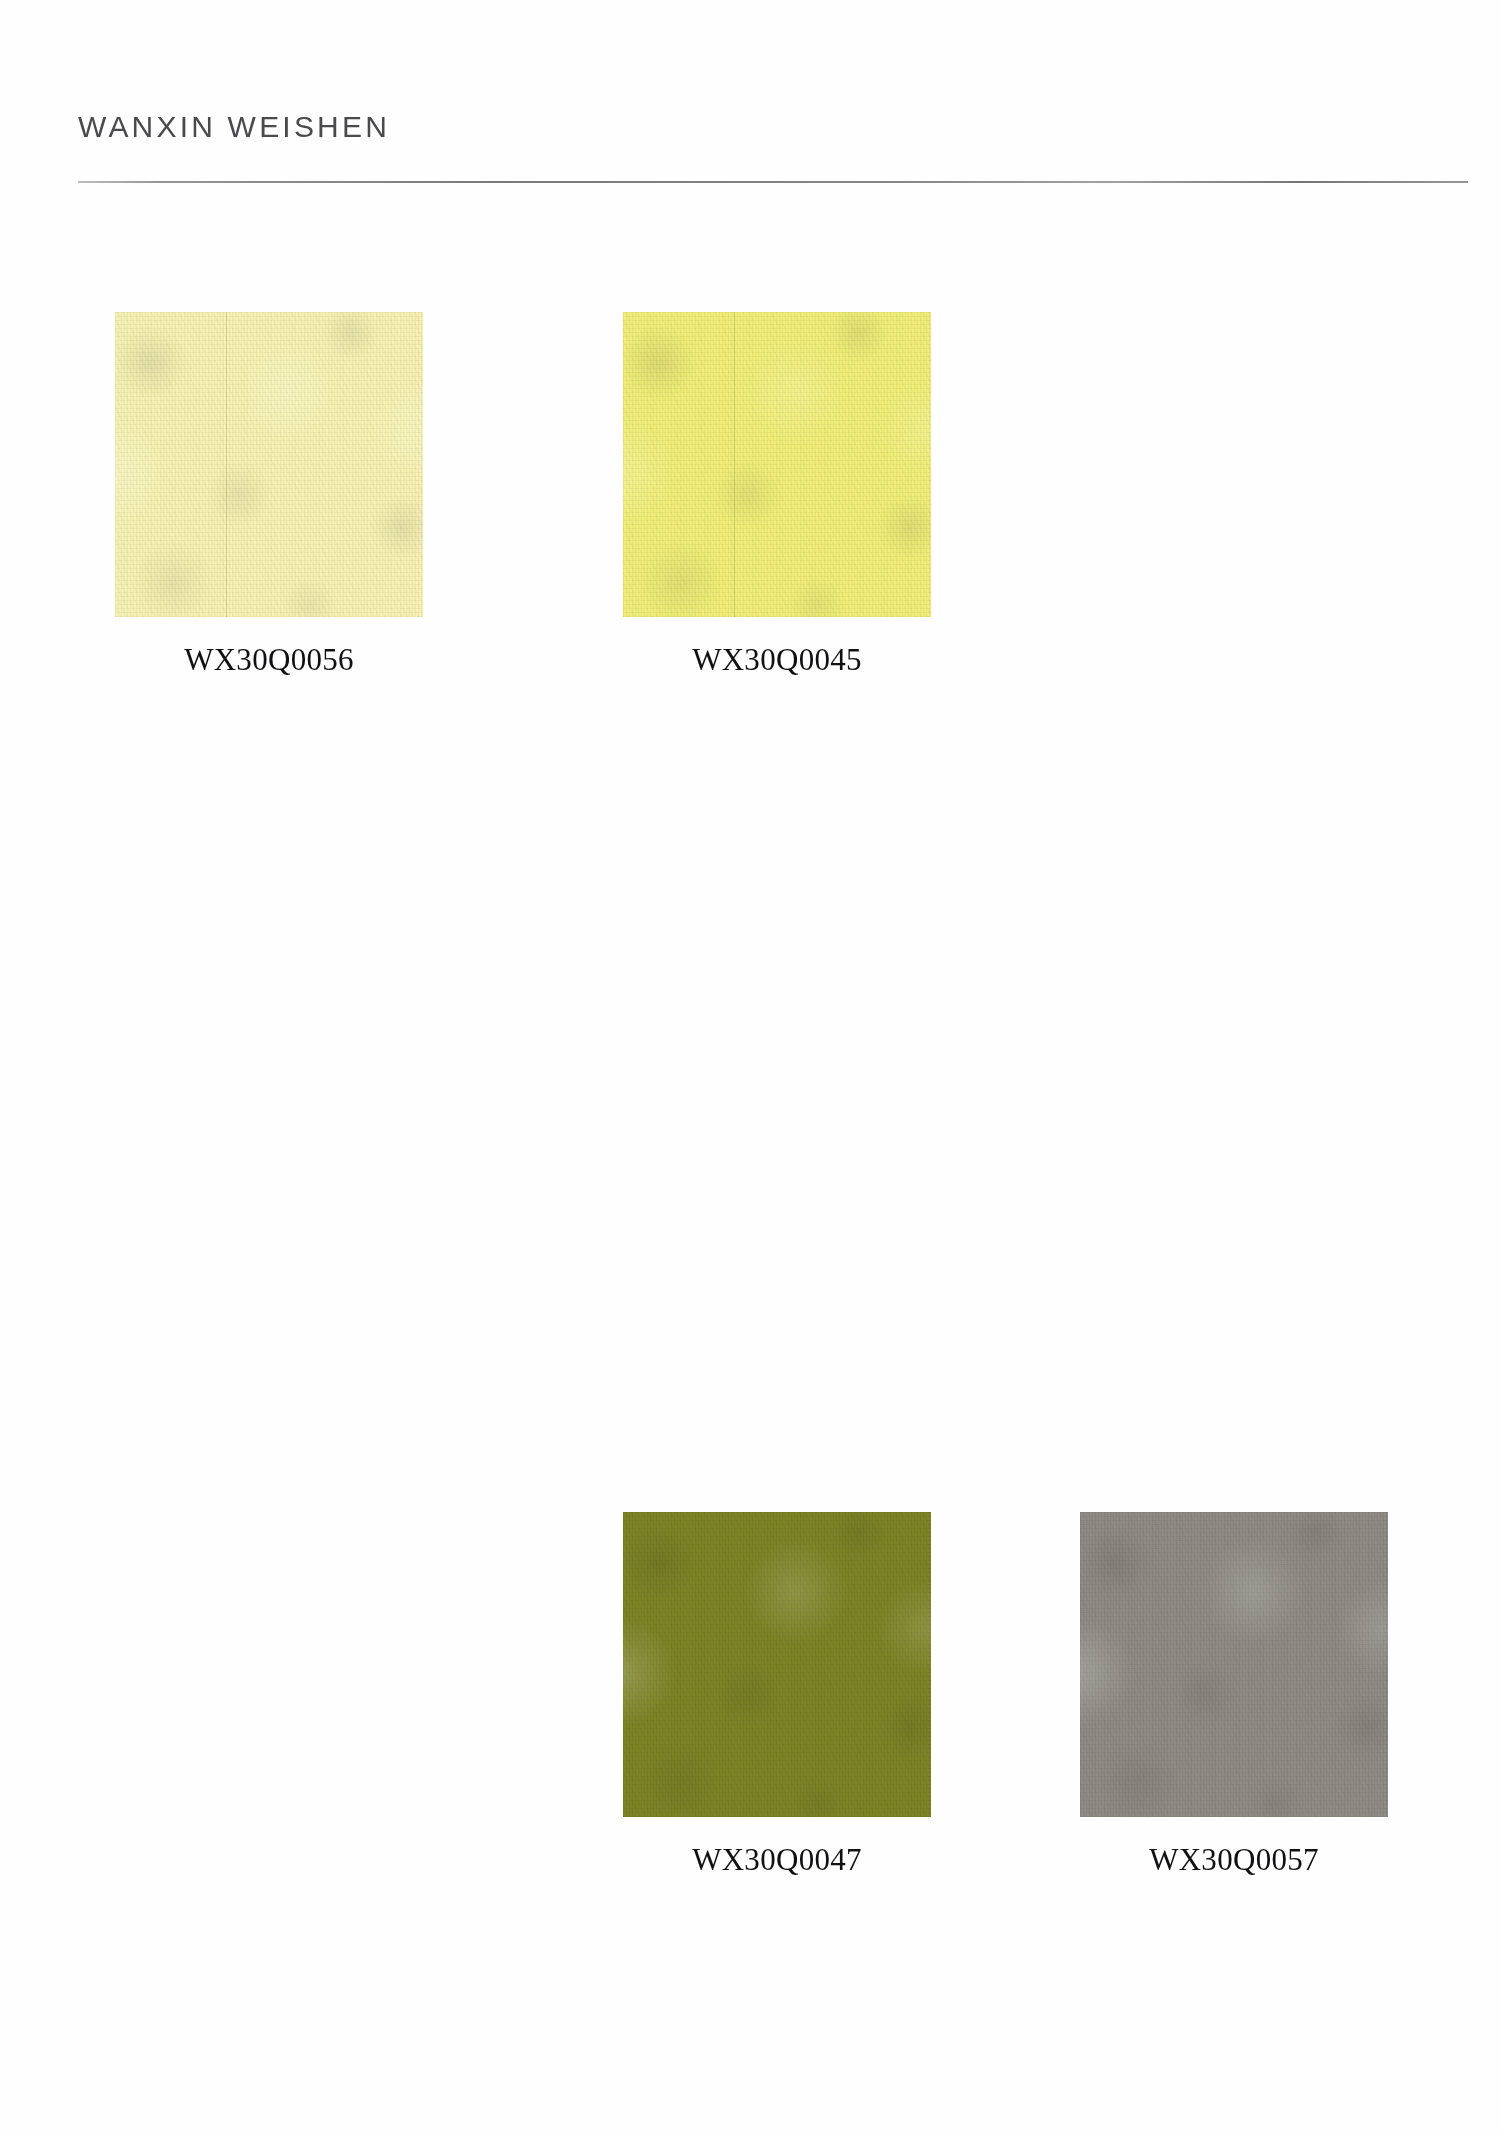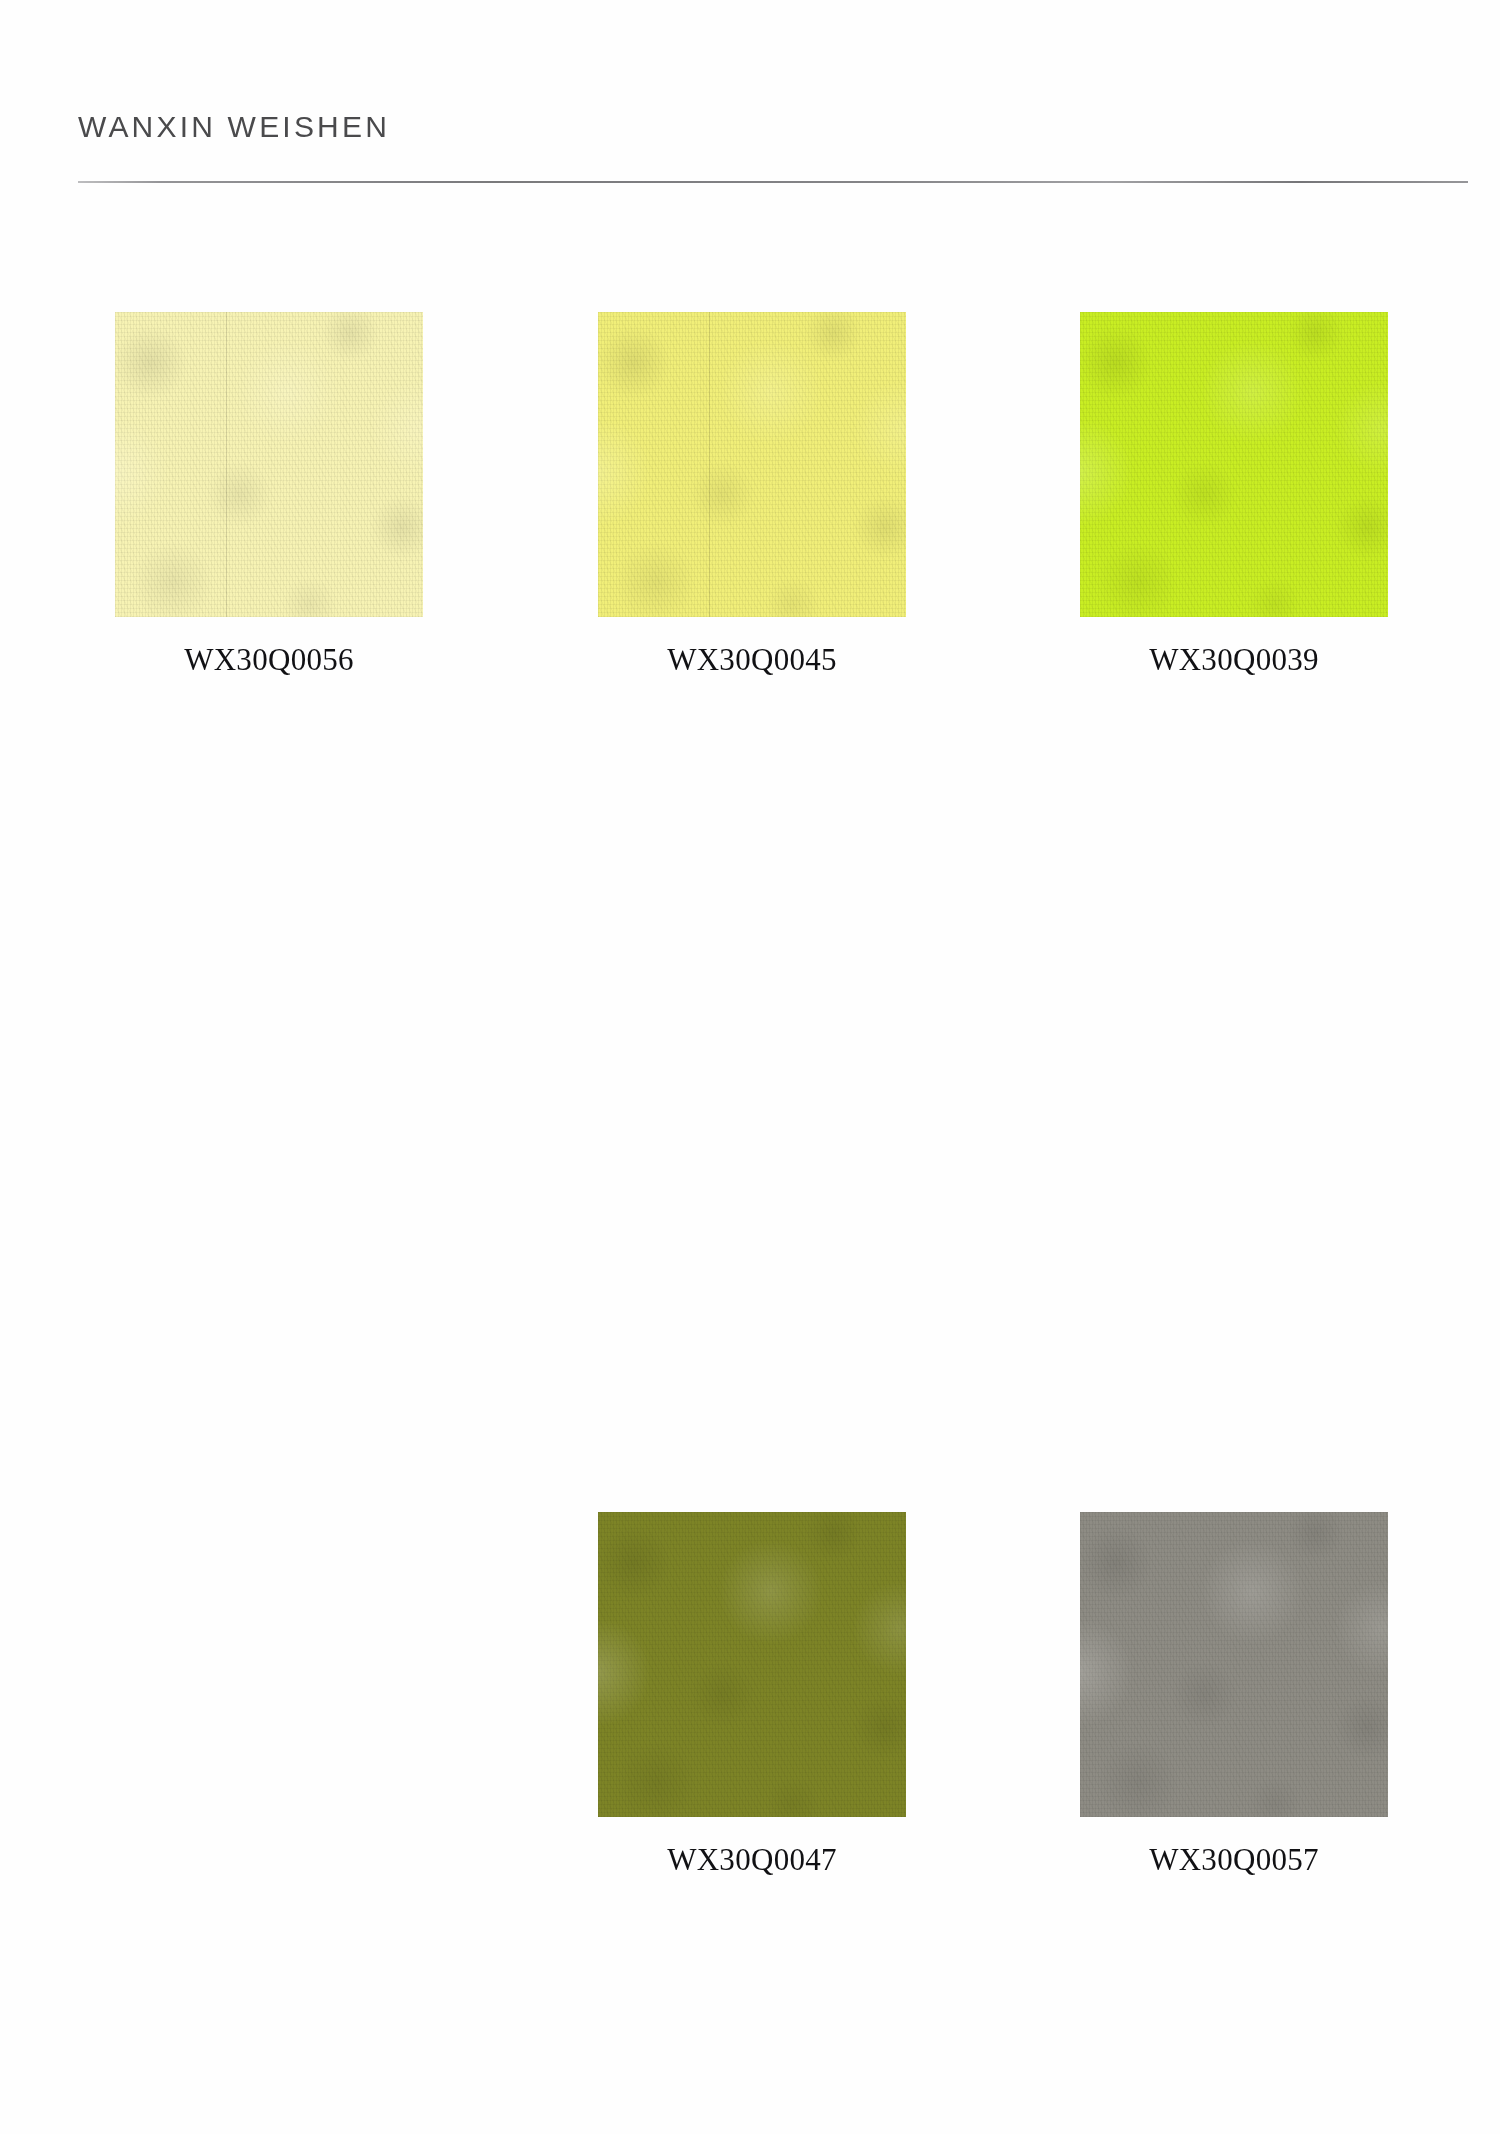--- a/index.html
+++ b/index.html
@@ -80,21 +80,21 @@
   .grid-row {
     position: relative;
     height: 600px;
   }
   .cell {
     position: absolute;
     top: 0;
     width: 308px;
   }
   .cell.col-0 { left: 0px; }
-  .cell.col-1 { left: 483px; }
+  .cell.col-1 { left: 508px; }
   .cell.col-2 { left: 965px; }
 
   .swatch {
     position: relative;
     width: 308px;
     height: 305px;
     overflow: hidden;
     background-color: #eee;
   }
 
@@ -182,28 +182,20 @@
           <div class="swatch-label">WX30Q0056</div>
         </div>
         <div class="cell col-1">
           <div class="swatch has-seam" style="background-color: rgb(241, 239, 121);">
             <div class="weave"></div>
             <div class="mottle"></div>
             <div class="seam" style="left: 36%;"></div>
           </div>
           <div class="swatch-label">WX30Q0045</div>
         </div>
-        <div class="cell col-2">
-          <div class="swatch" style="background-color: rgb(201, 238, 35);">
-            <div class="weave"></div>
-            <div class="mottle"></div>
-            <div class="seam" style="left: 36%;"></div>
-          </div>
-          <div class="swatch-label">WX30Q0039</div>
-        </div>
       </div>
       <div class="grid-row">
       </div>
       <div class="grid-row">
         <div class="cell col-1">
           <div class="swatch" style="background-color: rgb(125, 132, 38);">
             <div class="weave"></div>
             <div class="mottle"></div>
             <div class="seam" style="left: 36%;"></div>
           </div>

